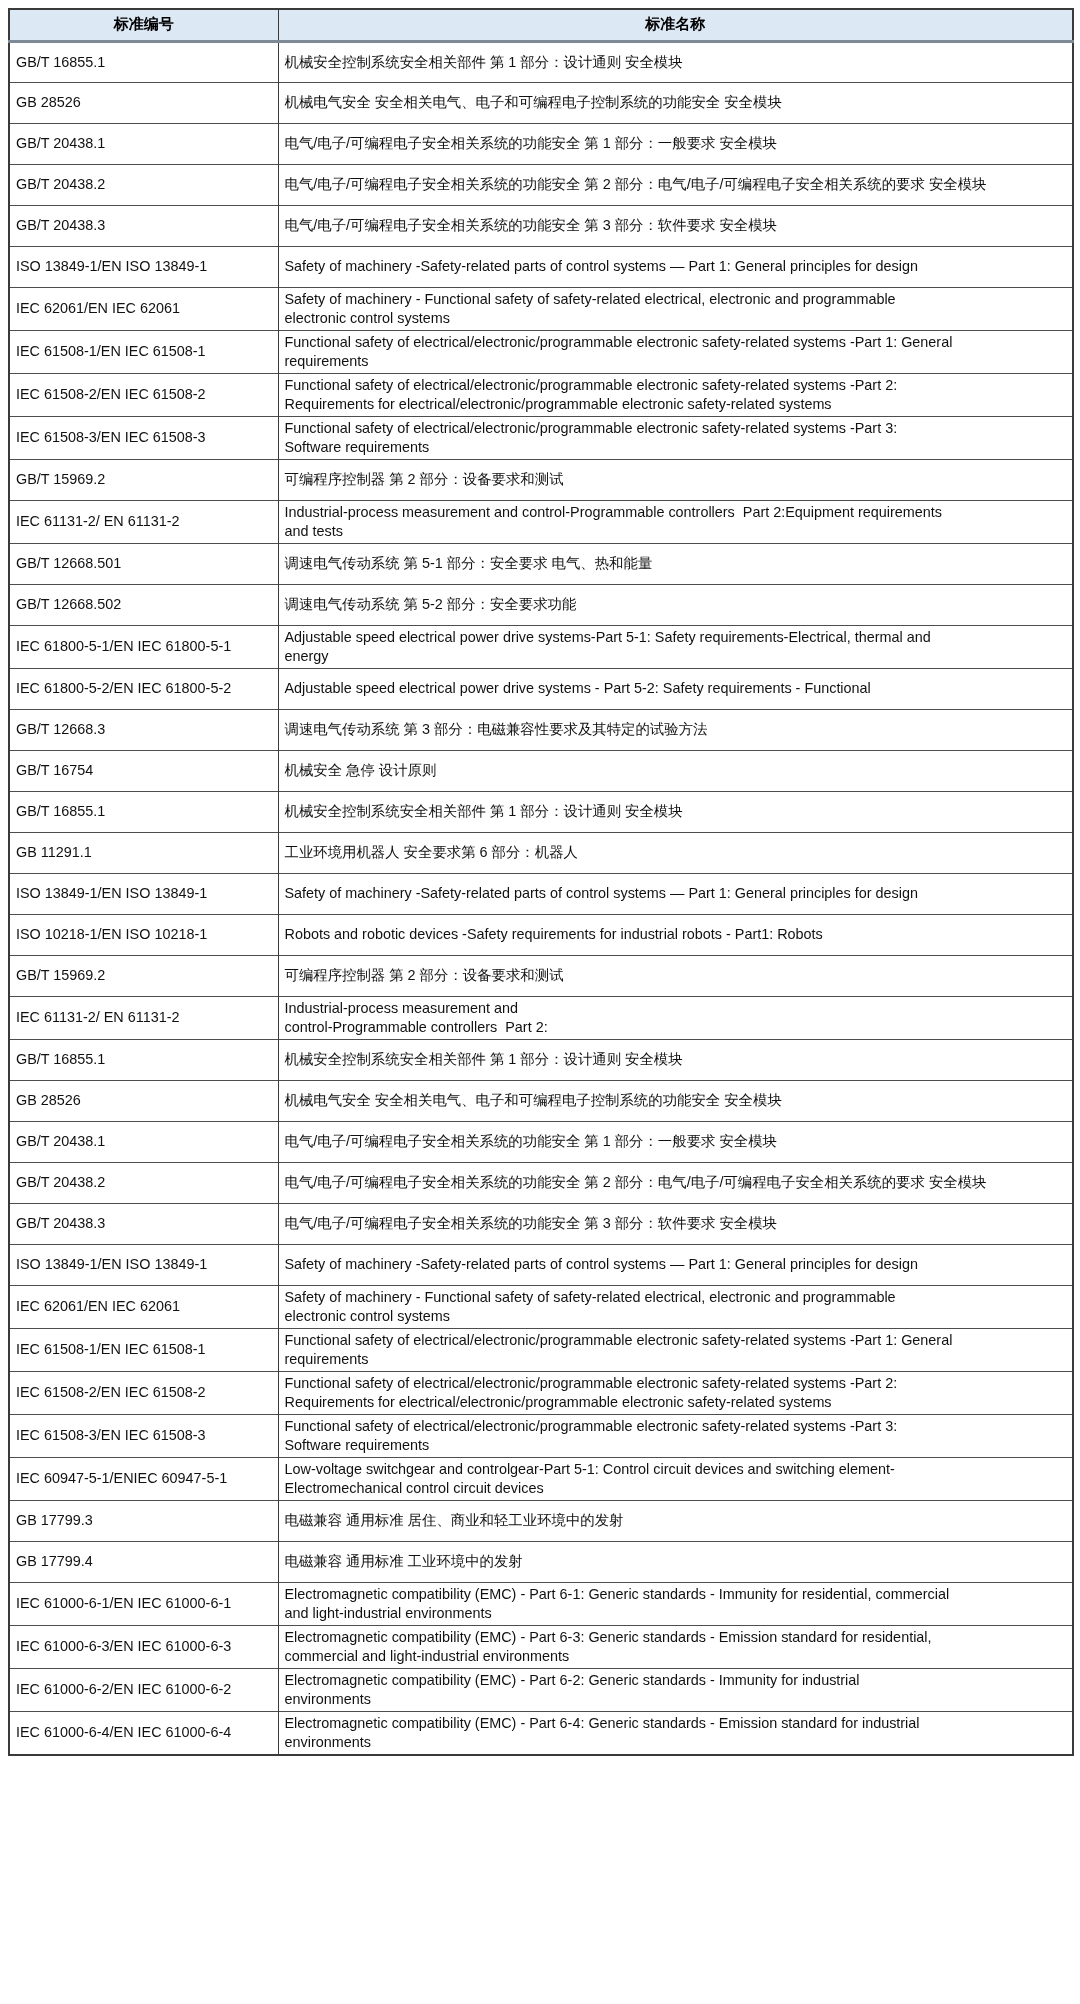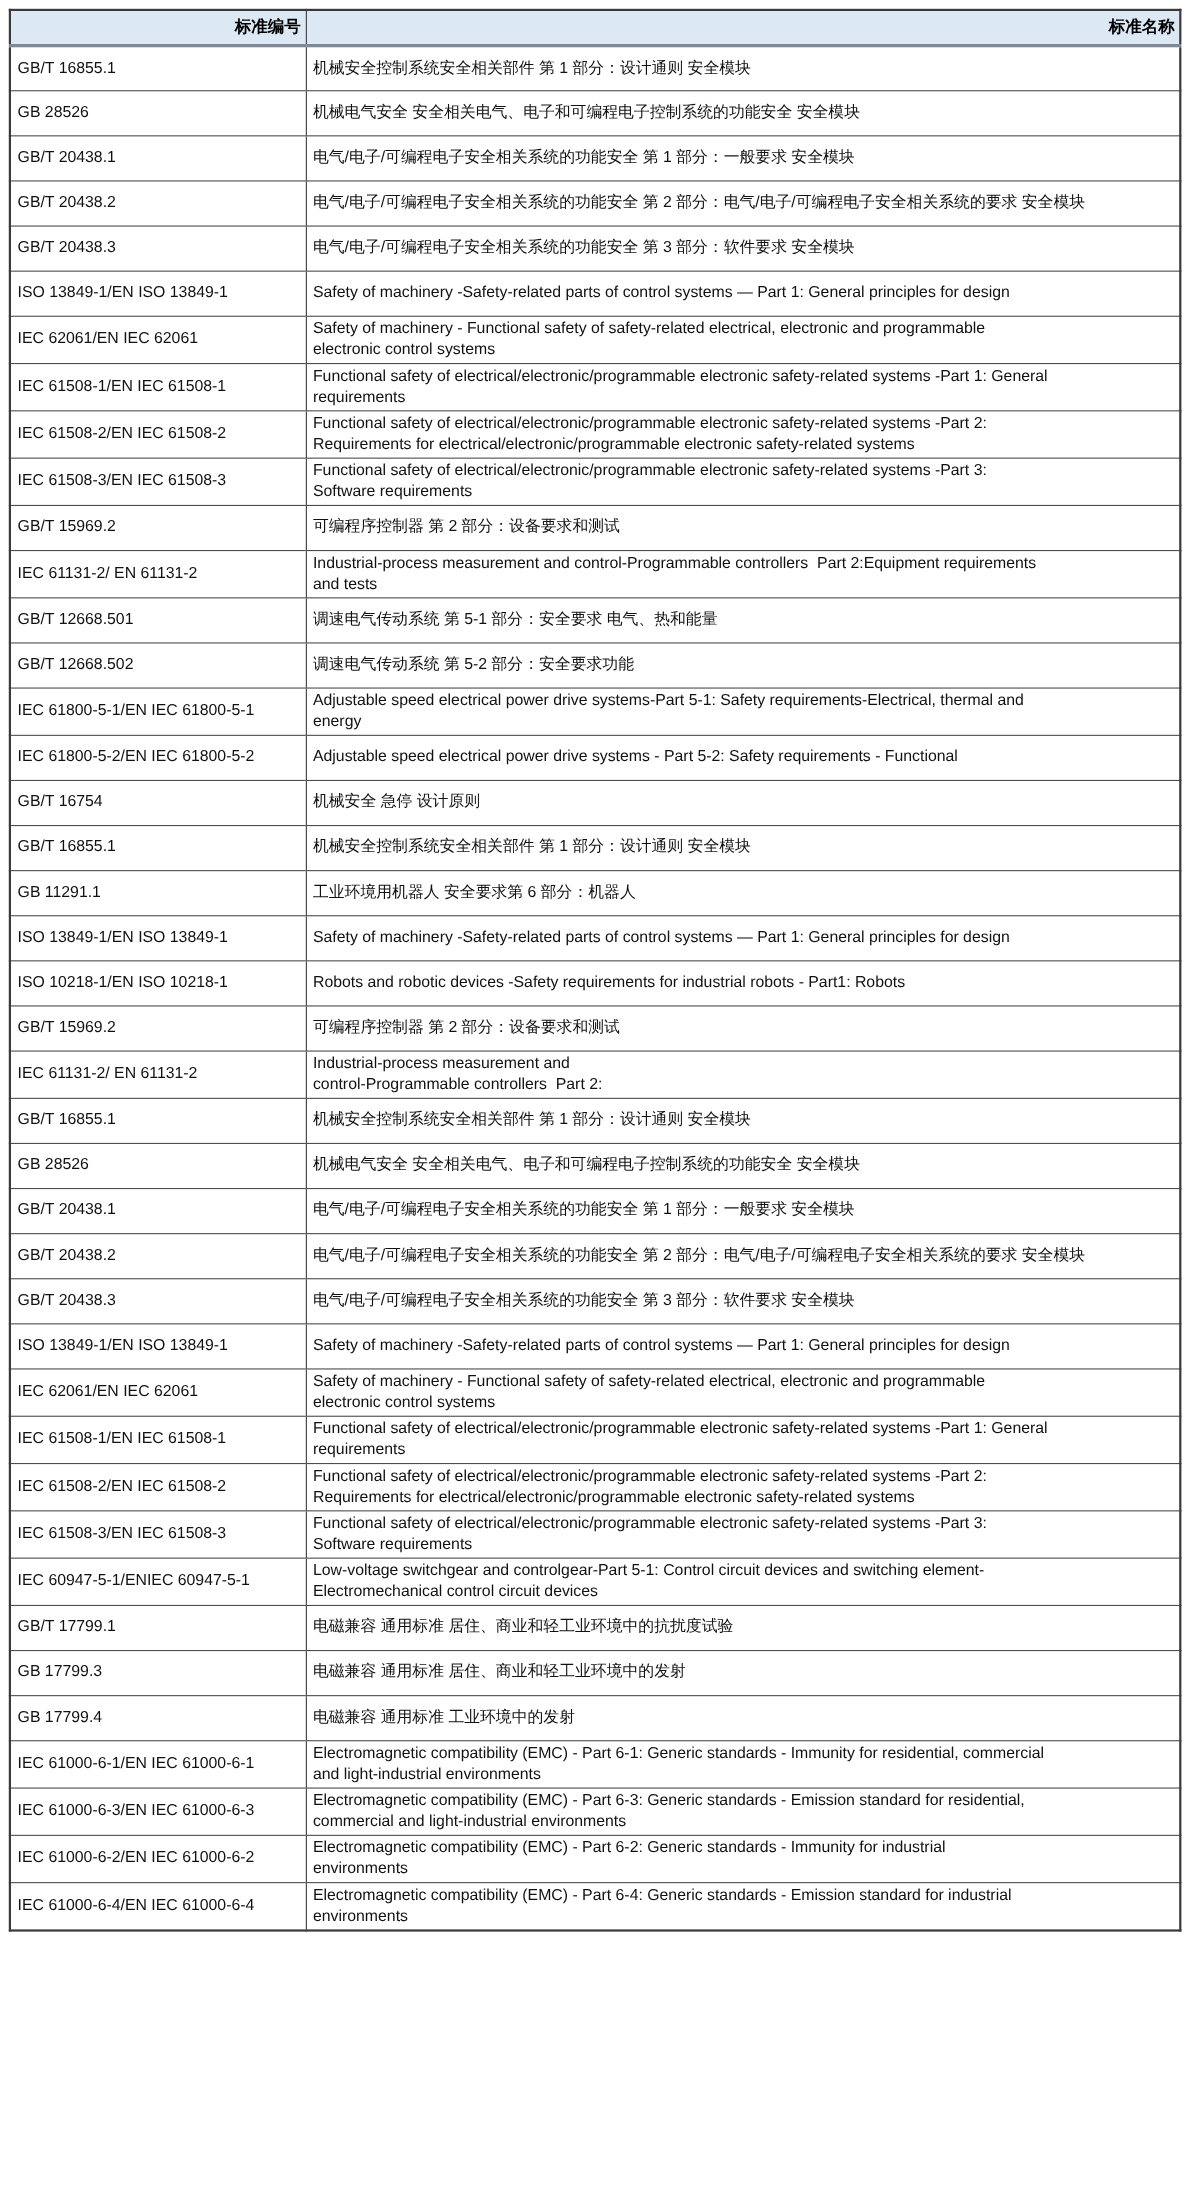--- a/index.html
+++ b/index.html
@@ -28,21 +28,21 @@
   col.c-code { width: 269px; }
   col.c-name { width: 795px; }
   tr { height: 41px; }
   tr.head-row { height: 32px; }
   th {
     background: #dce8f4;
     border-bottom: 3px solid #7d8a96;
     border-left: 1px solid #3a3a3a;
     font-size: 15px;
     font-weight: bold;
-    text-align: right;
+    text-align: center;
     vertical-align: middle;
     color: #000000;
     padding: 2px 4px;
   }
   th:first-child { border-left: none; }
   td {
     border-top: 1px solid #4d4d4d;
     border-left: 1px solid #3a3a3a;
     font-size: 14.4px;
     line-height: 19px;
@@ -135,20 +135,24 @@
         <tr>
           <td class="code">IEC 61800-5-1/EN IEC 61800-5-1</td>
           <td class="name">Adjustable speed electrical power drive systems-Part 5-1: Safety requirements-Electrical, thermal and
 energy</td>
         </tr>
         <tr>
           <td class="code">IEC 61800-5-2/EN IEC 61800-5-2</td>
           <td class="name">Adjustable speed electrical power drive systems - Part 5-2: Safety requirements - Functional</td>
         </tr>
         <tr>
+          <td class="code">GB/T 12668.3</td>
+          <td class="name">调速电气传动系统 第 3 部分：电磁兼容性要求及其特定的试验方法</td>
+        </tr>
+        <tr>
           <td class="code">GB/T 16754</td>
           <td class="name">机械安全 急停 设计原则</td>
         </tr>
         <tr>
           <td class="code">GB/T 16855.1</td>
           <td class="name">机械安全控制系统安全相关部件 第 1 部分：设计通则 安全模块</td>
         </tr>
         <tr>
           <td class="code">GB 11291.1</td>
           <td class="name">工业环境用机器人 安全要求第 6 部分：机器人</td>
@@ -211,24 +215,20 @@
         </tr>
         <tr>
           <td class="code">IEC 61508-3/EN IEC 61508-3</td>
           <td class="name">Functional safety of electrical/electronic/programmable electronic safety-related systems -Part 3:
 Software requirements</td>
         </tr>
         <tr>
           <td class="code">IEC 60947-5-1/ENIEC 60947-5-1</td>
           <td class="name">Low-voltage switchgear and controlgear-Part 5-1: Control circuit devices and switching element-
 Electromechanical control circuit devices</td>
-        </tr>
-        <tr>
-          <td class="code">GB/T 17799.1</td>
-          <td class="name">电磁兼容 通用标准 居住、商业和轻工业环境中的抗扰度试验</td>
         </tr>
         <tr>
           <td class="code">GB 17799.3</td>
           <td class="name">电磁兼容 通用标准 居住、商业和轻工业环境中的发射</td>
         </tr>
         <tr>
           <td class="code">GB 17799.4</td>
           <td class="name">电磁兼容 通用标准 工业环境中的发射</td>
         </tr>
         <tr>

